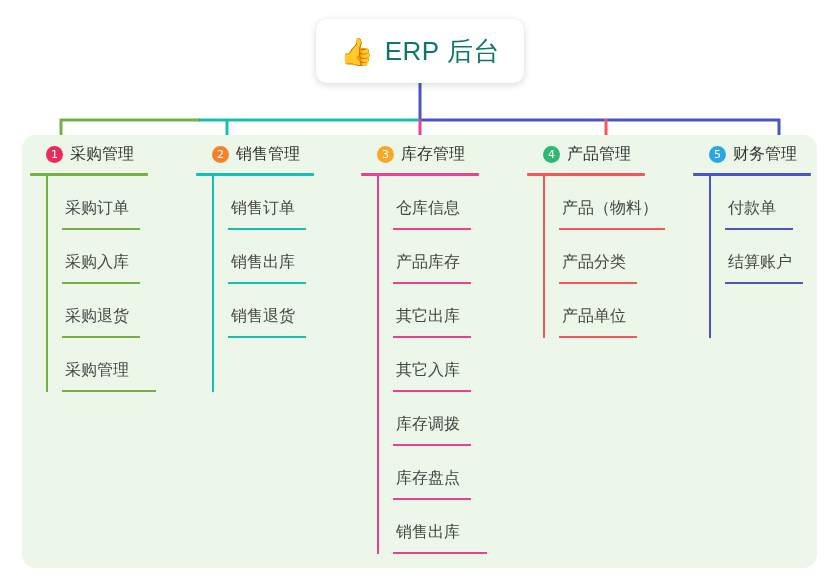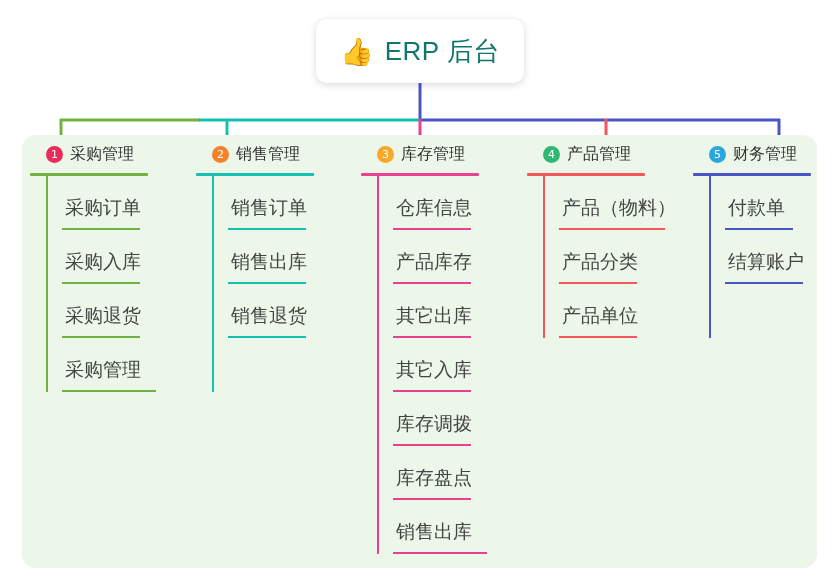--- a/index.html
+++ b/index.html
@@ -116,21 +116,21 @@
   }
   .item {
     position: relative;
     height: 54px;
     box-sizing: border-box;
     padding-left: 19px;
     display: flex;
     align-items: center;
   }
   .item-label {
-    font-size: 19px;
+    font-size: 16px;
     color: #454545;
     white-space: nowrap;
     position: relative;
     top: 5px;
   }
   .item-rule {
     position: absolute;
     left: 16px;
     bottom: 0;
     height: 2px;

